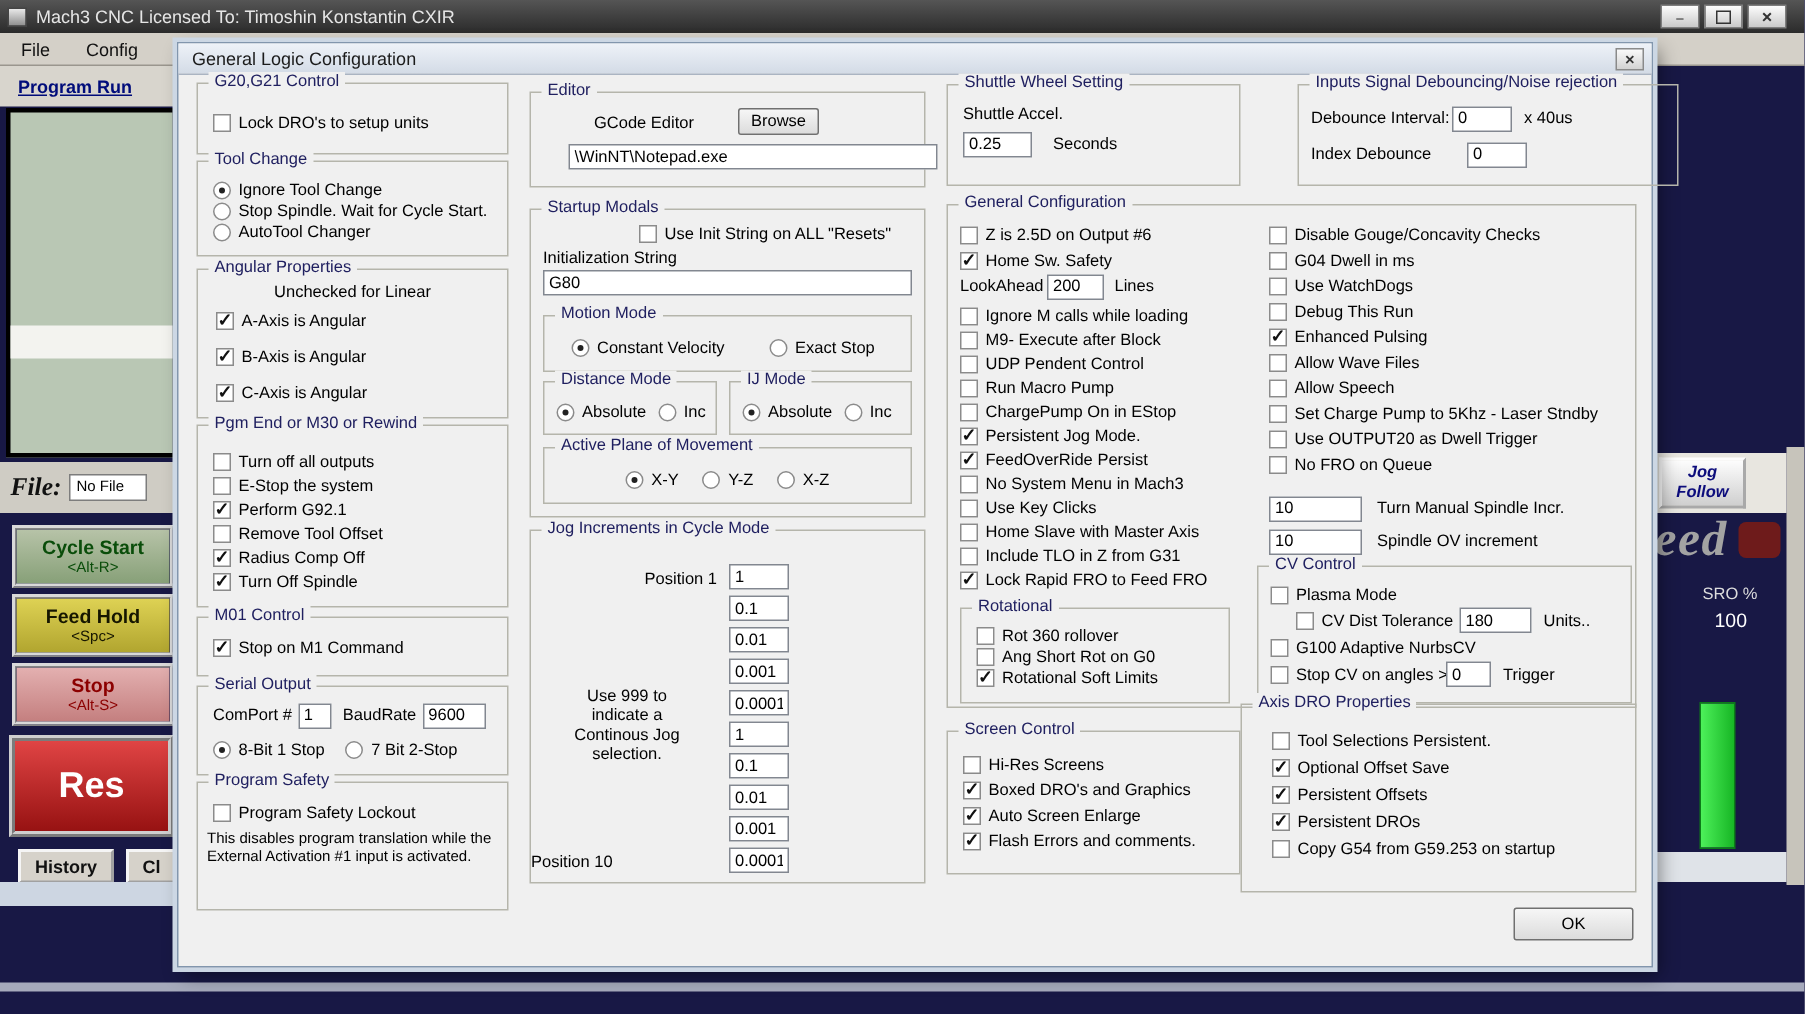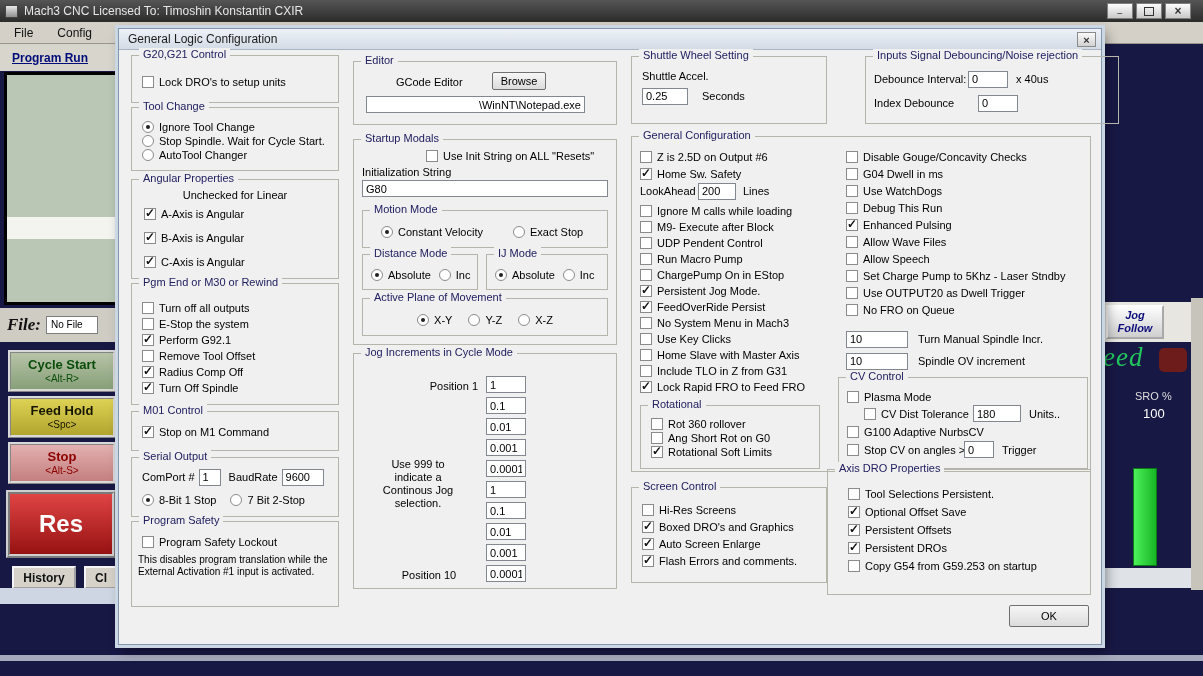--- a/index.html
+++ b/index.html
@@ -30,21 +30,21 @@
 .btn-reset{position:absolute;left:6px;top:490px;width:110px;height:68px;border:4px ridge #cfcfcf;background:linear-gradient(#e04444,#971212);color:#fff;font-weight:bold;font-size:24px;display:flex;align-items:center;justify-content:center}
 .smallbtn{position:absolute;background:#d6d2ca;border:2px outset #f5f5f5;font-size:12px;font-weight:bold;color:#111;display:flex;align-items:center;justify-content:center}
 .btn-history{left:12px;top:566px;width:64px;height:23px}
 .btn-partial{left:84px;top:566px;width:34px;height:23px}
 .strip-left{position:absolute;left:0;top:588px;width:118px;height:16px;background:#cdd6e2}
 .strip-right{position:absolute;left:1102px;top:568px;width:89px;height:20px;background:#dfe3e8}
 .bottom-strip{position:absolute;left:0;top:655px;width:1203px;height:6px;background:#a6aabc}
 .right-strip{position:absolute;left:1191px;top:298px;width:12px;height:292px;background:#c7c4bb}
 .jog-panel{position:absolute;left:1102px;top:302px;width:89px;height:40px;background:#e8e6e0;display:flex;align-items:center;padding-left:4px}
 .jog-btn{width:58px;height:34px;border:2px outset #fdfdfd;background:linear-gradient(#fdfdfd,#cfcfcf);display:flex;flex-direction:column;align-items:center;justify-content:center;color:#0d0d7c;font-weight:bold;font-style:italic;font-size:11px;line-height:1.15}
-.feed-partial{position:absolute;left:1103px;top:342px;font-family:"Liberation Serif",serif;font-weight:normal;font-style:italic;font-size:27px;color:#22c55e;letter-spacing:1px}
+.feed-partial{position:absolute;left:1103px;top:342px;font-family:"Liberation Serif",serif;font-weight:bold;font-style:italic;font-size:33px;color:#a3a3a3;letter-spacing:1px}
 .feed-badge{position:absolute;left:1159px;top:348px;width:28px;height:24px;background:#6e1b1b;border-radius:5px}
 .sro-label{position:absolute;left:1135px;top:390px;color:#ddd;font-size:11px}
 .sro-value{position:absolute;left:1143px;top:406px;color:#fff;font-size:13px}
 .green-bar{position:absolute;left:1133px;top:468px;width:24px;height:98px;background:linear-gradient(90deg,#4df05a,#17b625);border:1px solid #0c7a18}
 
 
 .dialog{position:absolute;left:118px;top:28px;width:984px;height:617px;background:#f0f0f0;border:1px solid #8296ad;box-shadow:0 0 0 3px #ccd7e4,4px 5px 12px rgba(0,0,0,.45)}
 .dlg-titlebar{position:absolute;left:0;top:0;width:100%;height:21px;background:linear-gradient(#eef2f8,#d3dbe6);border-bottom:1px solid #aab4c2;display:flex;align-items:center}
 .dlg-title{margin-left:9px;font-size:12px;color:#1b1b1b}
 .dlg-close{position:absolute;right:5px;top:3px;width:19px;height:15px;background:linear-gradient(#fafafa,#d2d2d2);border:1px solid #8a8a8a;display:flex;align-items:center;justify-content:center;color:#333;font-weight:bold}
@@ -260,21 +260,21 @@
       <span class="checkbox"></span>
       <span class="ctl-label">Program Safety Lockout</span>
     </div>
     <div class="lbl note" style="left:6px;top:32px;width:196px">This disables program translation while the External Activation #1 input is activated.</div>
   </div>
 
   <div class="grp" style="left:234px;top:32px;width:264px;height:64px">
     <span class="grp-legend">Editor</span>
     <div class="lbl" style="left:42px;top:14px">GCode Editor</div>
     <button class="win-btn" style="position:absolute;left:138px;top:10px;width:54px;height:18px">Browse</button>
-    <input class="win-input" style="position: absolute; left: 12px; top: 34px; width: 219px; text-align: right;" value="\WinNT\Notepad.exe">
+    <input class="win-input" style="position: absolute; left: 25px; top: 34px; width: 246px;" value="\WinNT\Notepad.exe">
   </div>
 
   <div class="grp" style="left:234px;top:110px;width:264px;height:206px">
     <span class="grp-legend">Startup Modals</span>
     <div class="ctl-row abs-row" style="left:72px;top:8px">
       <span class="checkbox"></span>
       <span class="ctl-label">Use Init String on ALL  "Resets"</span>
     </div>
     <div class="lbl" style="left:8px;top:26px">Initialization String</div>
     <input class="win-input" style="position: absolute; left: 8px; top: 40px; width: 246px;" value="G80">
@@ -336,21 +336,21 @@
     </div>
   </div>
 
   <div class="grp" style="left:234px;top:324px;width:264px;height:236px">
     <span class="grp-legend">Jog Increments in Cycle Mode</span>
     <div class="lbl" style="left:0;top:26px;width:124px;text-align:right">Position 1</div>
     <div class="lbl hint" style="left:4px;top:104px;width:120px">Use 999 to
 indicate a
 Continous Jog
 selection.</div>
-    <div class="lbl" style="left:13px;top:215px;width:124px;text-align:center">Position 10</div>
+    <div class="lbl" style="left:0;top:215px;width:124px;text-align:left">Position 10</div>
     <div style="position:absolute;left:132px;top:22px">
         <input class="win-input jog-input" value="1" style="">
         <input class="win-input jog-input" value="0.1" style="">
         <input class="win-input jog-input" value="0.01" style="">
         <input class="win-input jog-input" value="0.001" style="">
         <input class="win-input jog-input" value="0.0001" style="">
         <input class="win-input jog-input" value="1" style="">
         <input class="win-input jog-input" value="0.1" style="">
         <input class="win-input jog-input" value="0.01" style="">
         <input class="win-input jog-input" value="0.001" style="">

